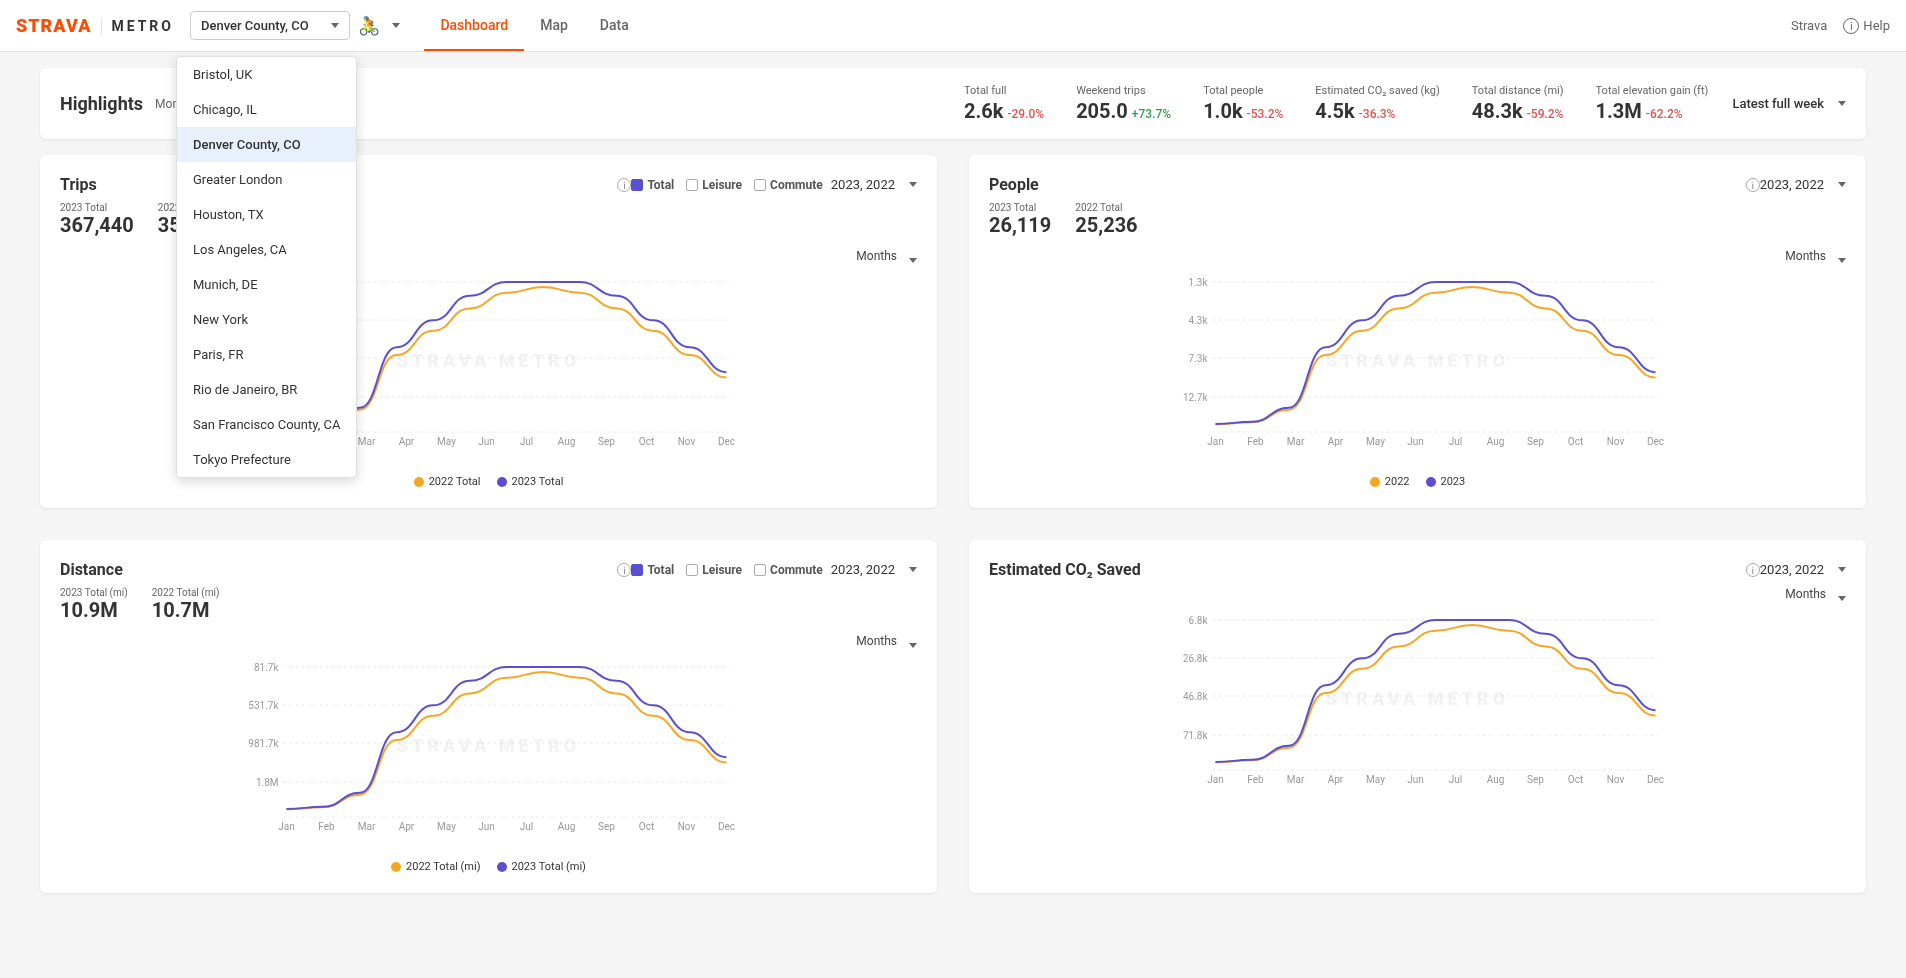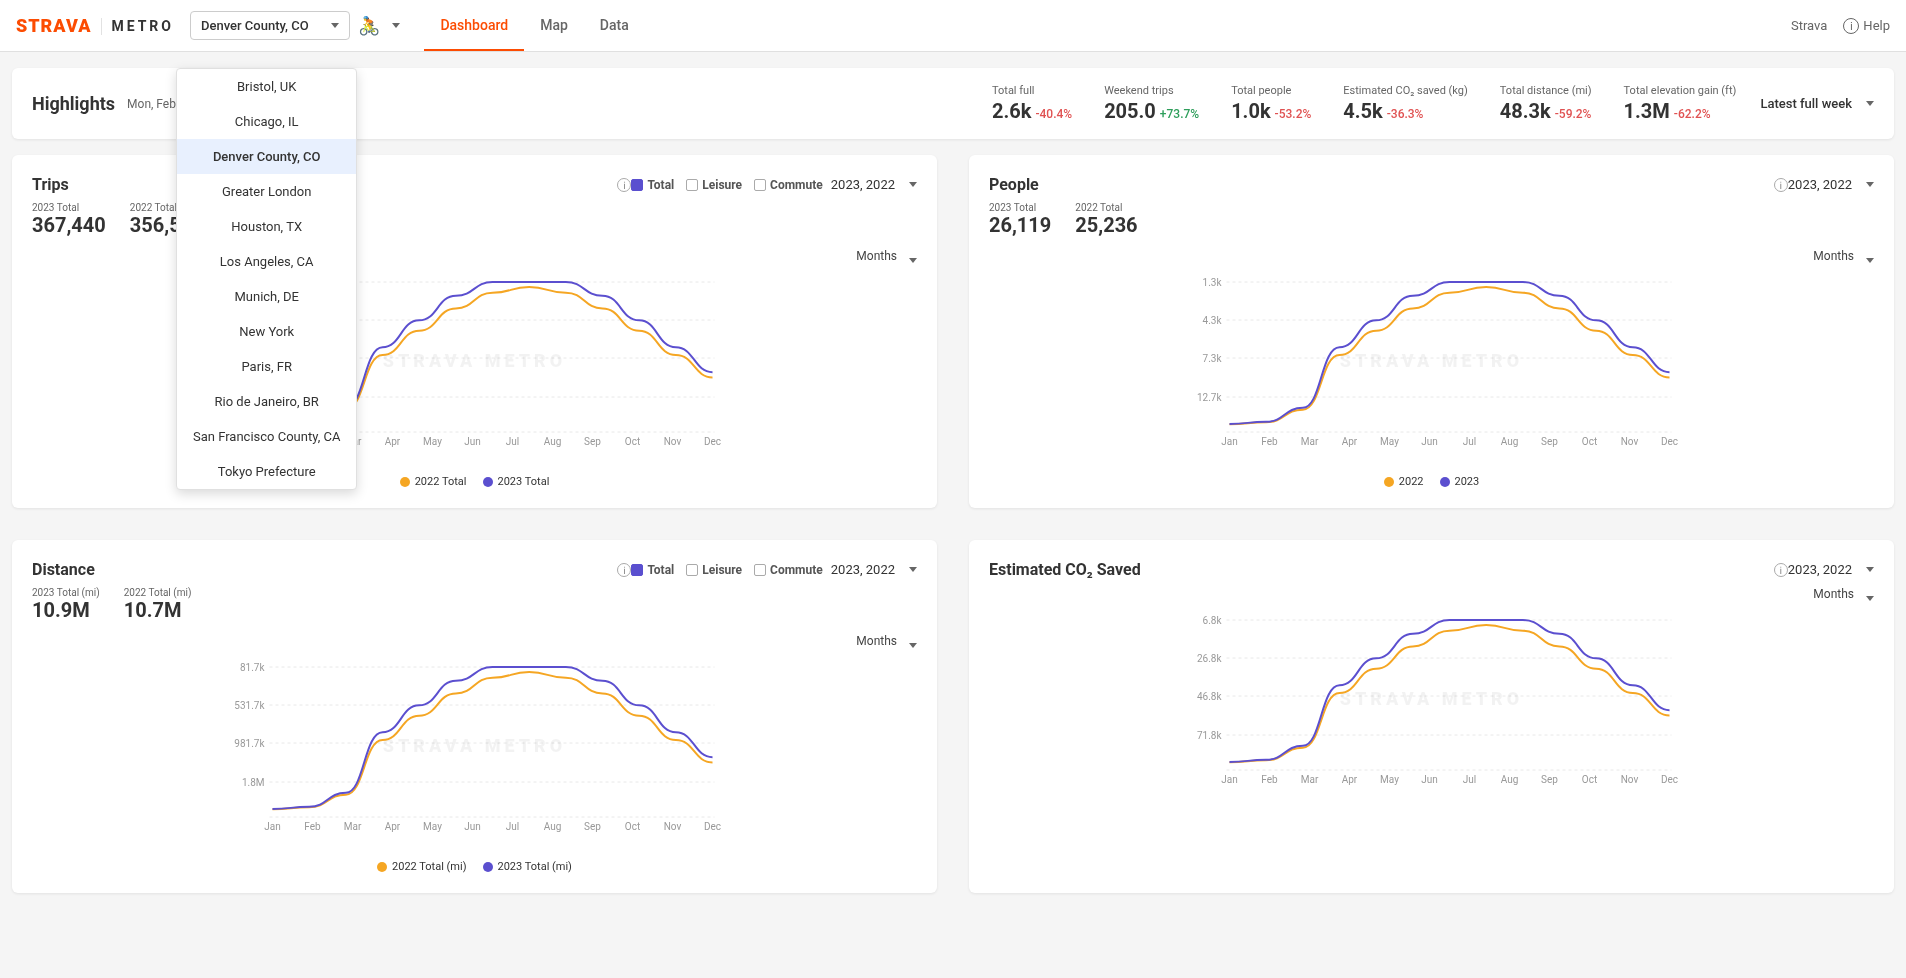--- a/index.html
+++ b/index.html
@@ -32,31 +32,31 @@
       cursor: pointer; border-bottom: 2px solid transparent; text-decoration: none;
     }
     .nav-tab.active { color: #fc4c02; border-bottom: 2px solid #fc4c02; }
 
     .header-right { display: flex; align-items: center; gap: 16px; }
     .header-right a { color: #666; font-size: 13px; text-decoration: none; }
     .help-btn { display: flex; align-items: center; gap: 4px; color: #666; font-size: 13px; cursor: pointer; }
 
     
     .dropdown-menu {
-      position: absolute; top: 68px; left: 176px; background: #fff;
+      position: absolute; top: 56px; left: 176px; background: #fff;
       border: 1px solid #e0e0e0; border-radius: 4px; box-shadow: 0 4px 12px rgba(0,0,0,0.15);
-      min-width: 180px; z-index: 200; text-align: center;
+      min-width: 180px; z-index: 200;
     }
     .dropdown-item {
       padding: 10px 16px; font-size: 13px; cursor: pointer; color: #333;
     }
     .dropdown-item.selected { background: #e8f0fe; color: #333; font-weight: 500; }
 
     
-    .main { padding: 16px 12px; }
+    .main { padding: 16px 40px; }
 
     
     .highlights-bar {
       background: #fff; border-radius: 6px; padding: 16px 20px;
       display: flex; align-items: center; margin-bottom: 16px;
       box-shadow: 0 1px 3px rgba(0,0,0,0.08);
     }
     .highlights-title { font-size: 18px; font-weight: 700; margin-right: 12px; }
     .highlights-date { font-size: 12px; color: #666; flex: 1; }
     .highlights-metrics { display: flex; gap: 32px; }
@@ -159,21 +159,21 @@
   <div class="highlights-bar">
     <span class="highlights-title">Highlights</span>
     <span class="highlights-date">
       <span>Mon, Feb 5 – Sun, Feb 11 2024</span>
       <span class="info-icon">ℹ</span>
     </span>
     <div class="highlights-metrics" id="highlights-metrics">
         <div class="metric-item">
     <div class="metric-label">Total full</div>
     <div class="metric-value">
-      2.6k<span class="change negative">-40.4%</span>
+      2.6k<span class="change negative">-29.0%</span>
     </div>
   </div>
         <div class="metric-item">
     <div class="metric-label">Weekend trips</div>
     <div class="metric-value">
       205.0<span class="change positive">+73.7%</span>
     </div>
   </div>
         <div class="metric-item">
     <div class="metric-label">Total people</div>

